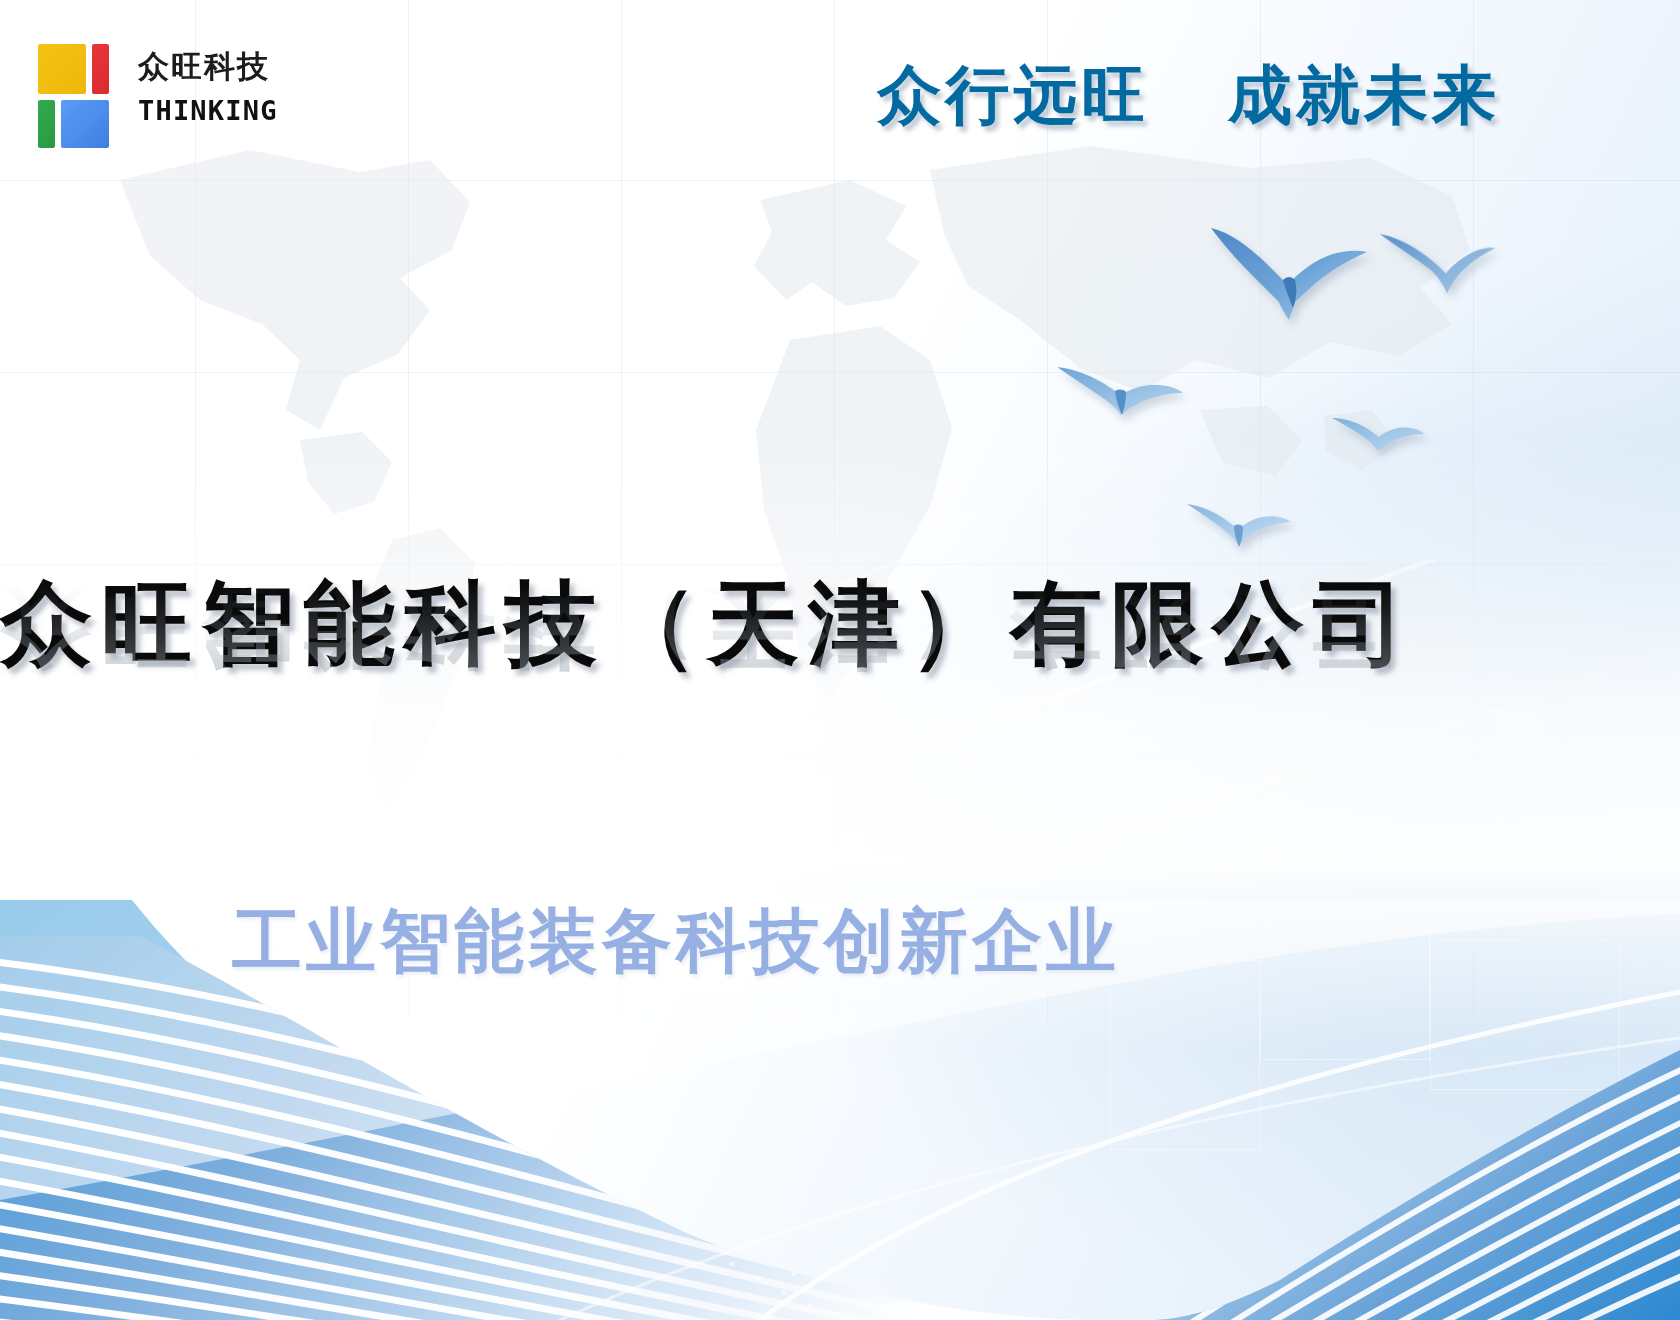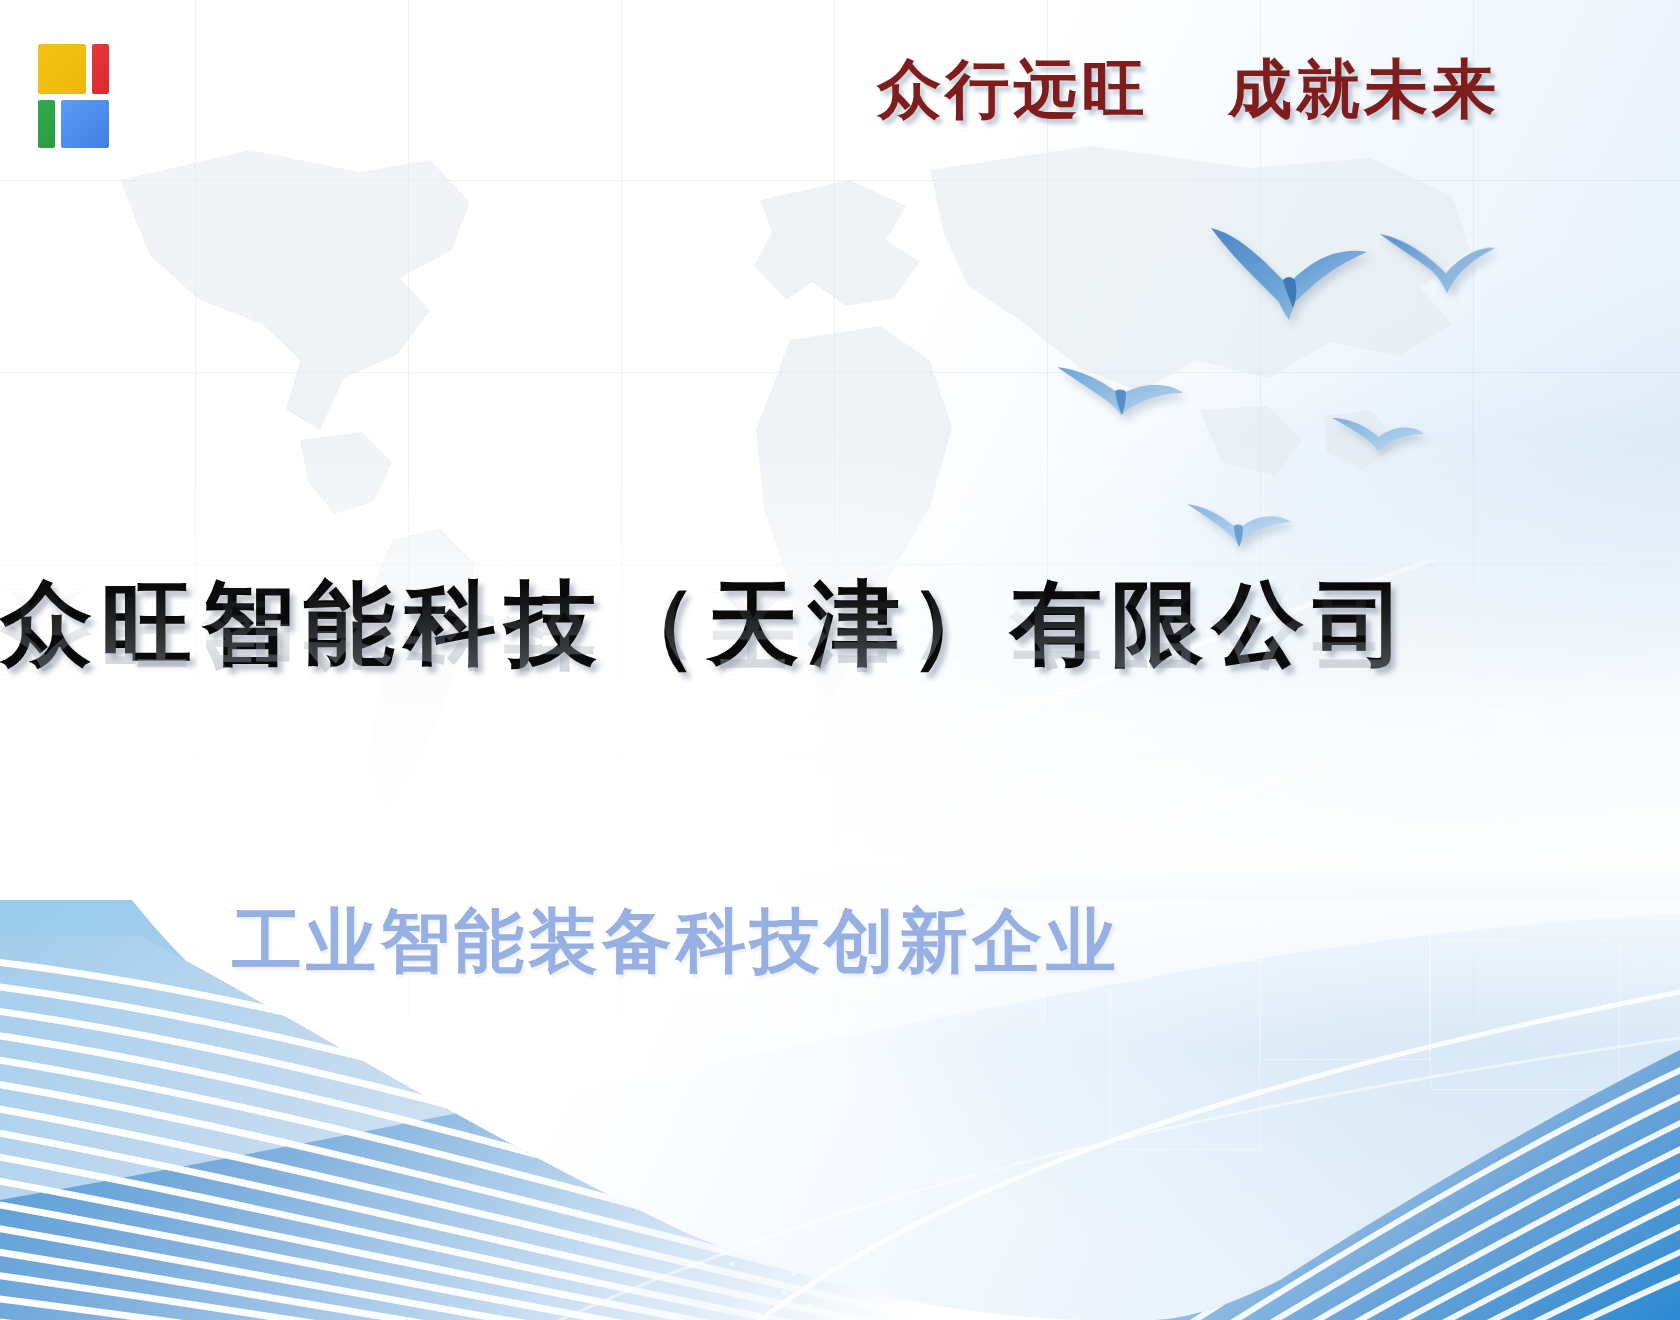--- a/index.html
+++ b/index.html
@@ -66,23 +66,23 @@
     font-size:31px;font-weight:700;color:#1c1c1c;letter-spacing:2px;line-height:1.05;
     font-family:"DejaVu Sans","Liberation Sans",sans-serif;
   }
   .logo-en{
     margin-top:12px;font-size:27px;font-weight:700;color:#111;letter-spacing:1.2px;
     font-family:"DejaVu Sans Mono","Liberation Mono",monospace;
   }
 
   
   .slogan{
-    position:absolute;right:180px;top:46px;
-    font-family:"DejaVu Sans","Liberation Sans",sans-serif;
-    font-size:64px;font-weight:700;color:#7f1d1d;letter-spacing:4px;
+    position:absolute;right:180px;top:52px;
+    font-family:"DejaVu Sans","Liberation Sans",sans-serif;
+    font-size:64px;font-weight:700;color:#0369a1;letter-spacing:4px;
     text-shadow:4px 5px 4px rgba(120,140,165,.45);
     white-space:pre;
   }
 
   
   .birds{position:absolute;left:0;top:0;width:1680px;height:700px;pointer-events:none;}
   .bird{position:absolute;filter:drop-shadow(4px 6px 4px rgba(120,140,165,.35));}
   .bird svg{display:block;width:100%;height:100%;}
   .b1{left:1205px;top:222px;width:168px;height:104px;}
   .b2{left:1378px;top:226px;width:122px;height:72px;transform:rotate(-4deg);}
@@ -174,20 +174,24 @@
       <i></i>
       <i></i>
   </div>
 
   <div class="logo">
     <div class="logo-marks">
       <span class="blk yellow"></span>
       <span class="blk red"></span>
       <span class="blk green"></span>
       <span class="blk blue"></span>
+    </div>
+    <div class="logo-words">
+      <div class="logo-cn">众旺科技</div>
+      <div class="logo-en">THINKING</div>
     </div>
   </div>
 
   <div class="slogan">众行远旺   成就未来</div>
 
   <div class="birds">
 
     <div class="bird b1">
       <svg viewBox="0 0 168 104" aria-hidden="true">
         <defs>

